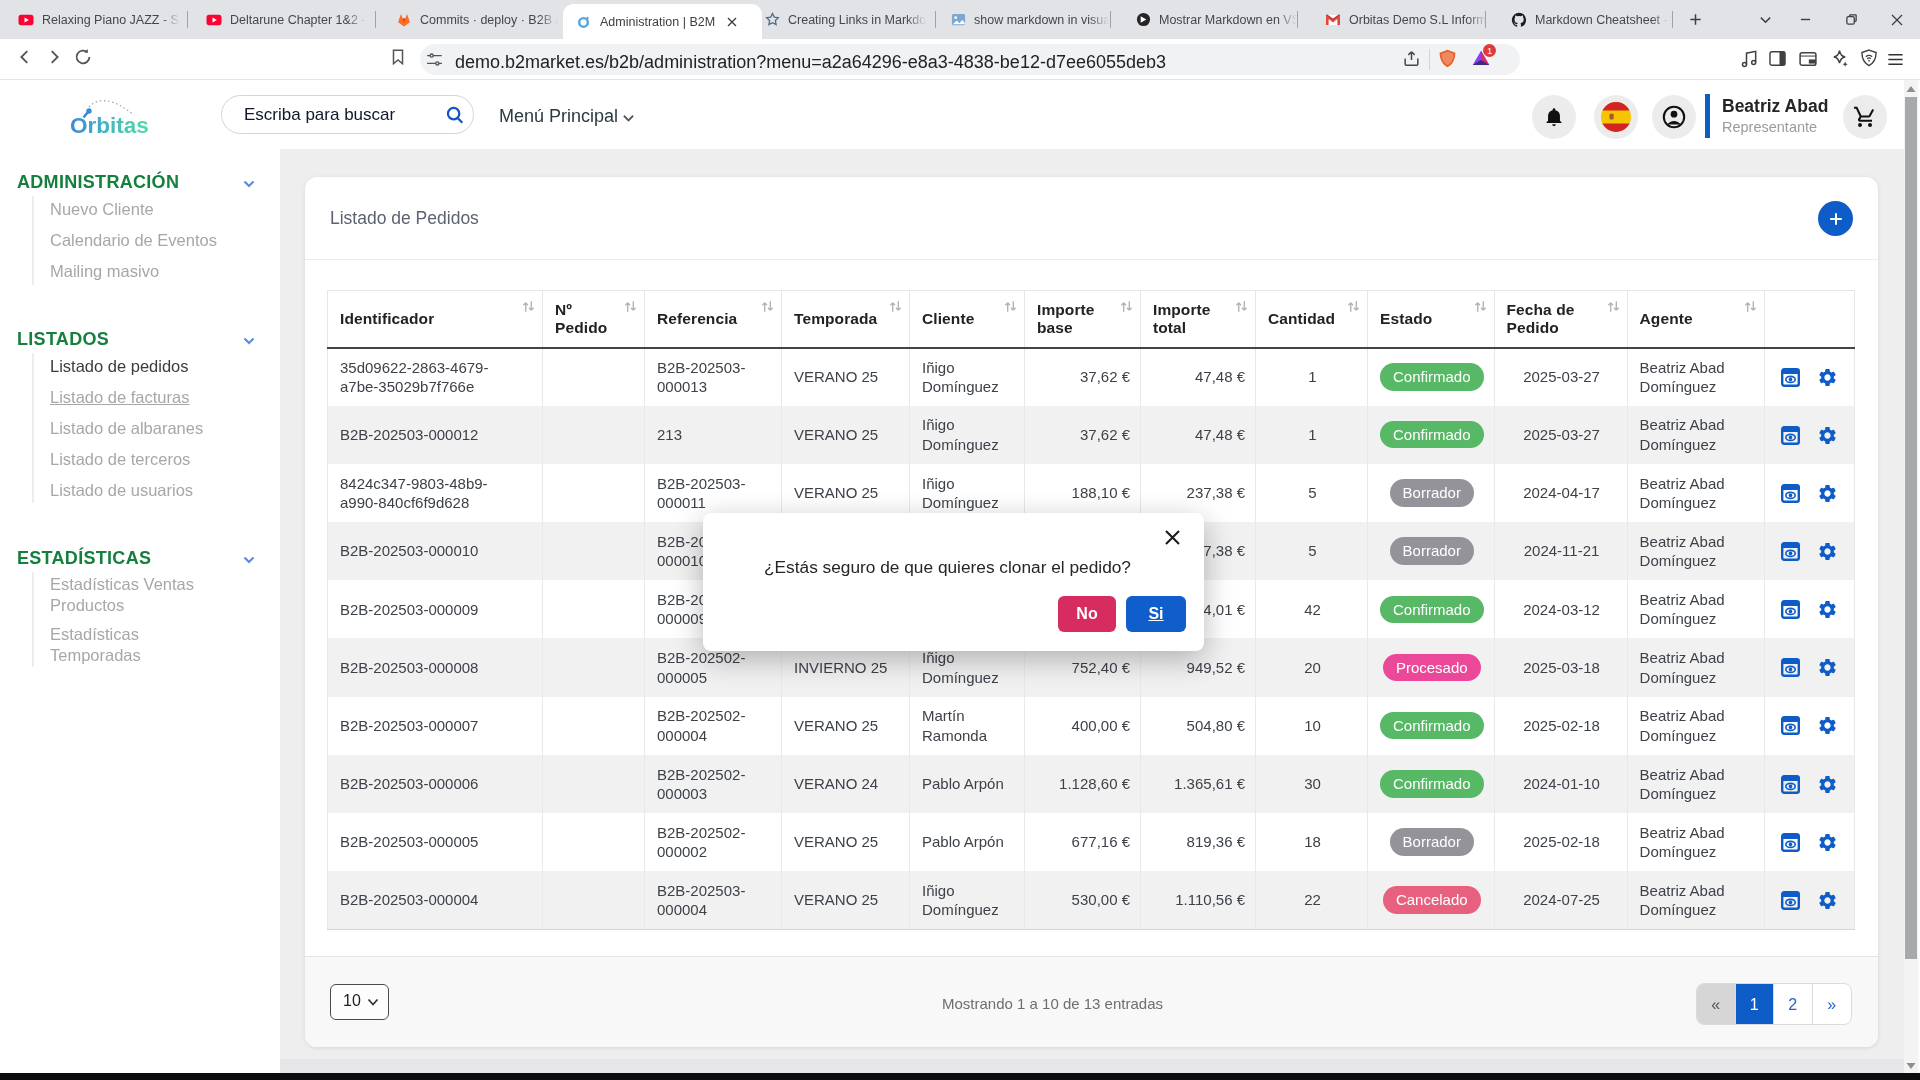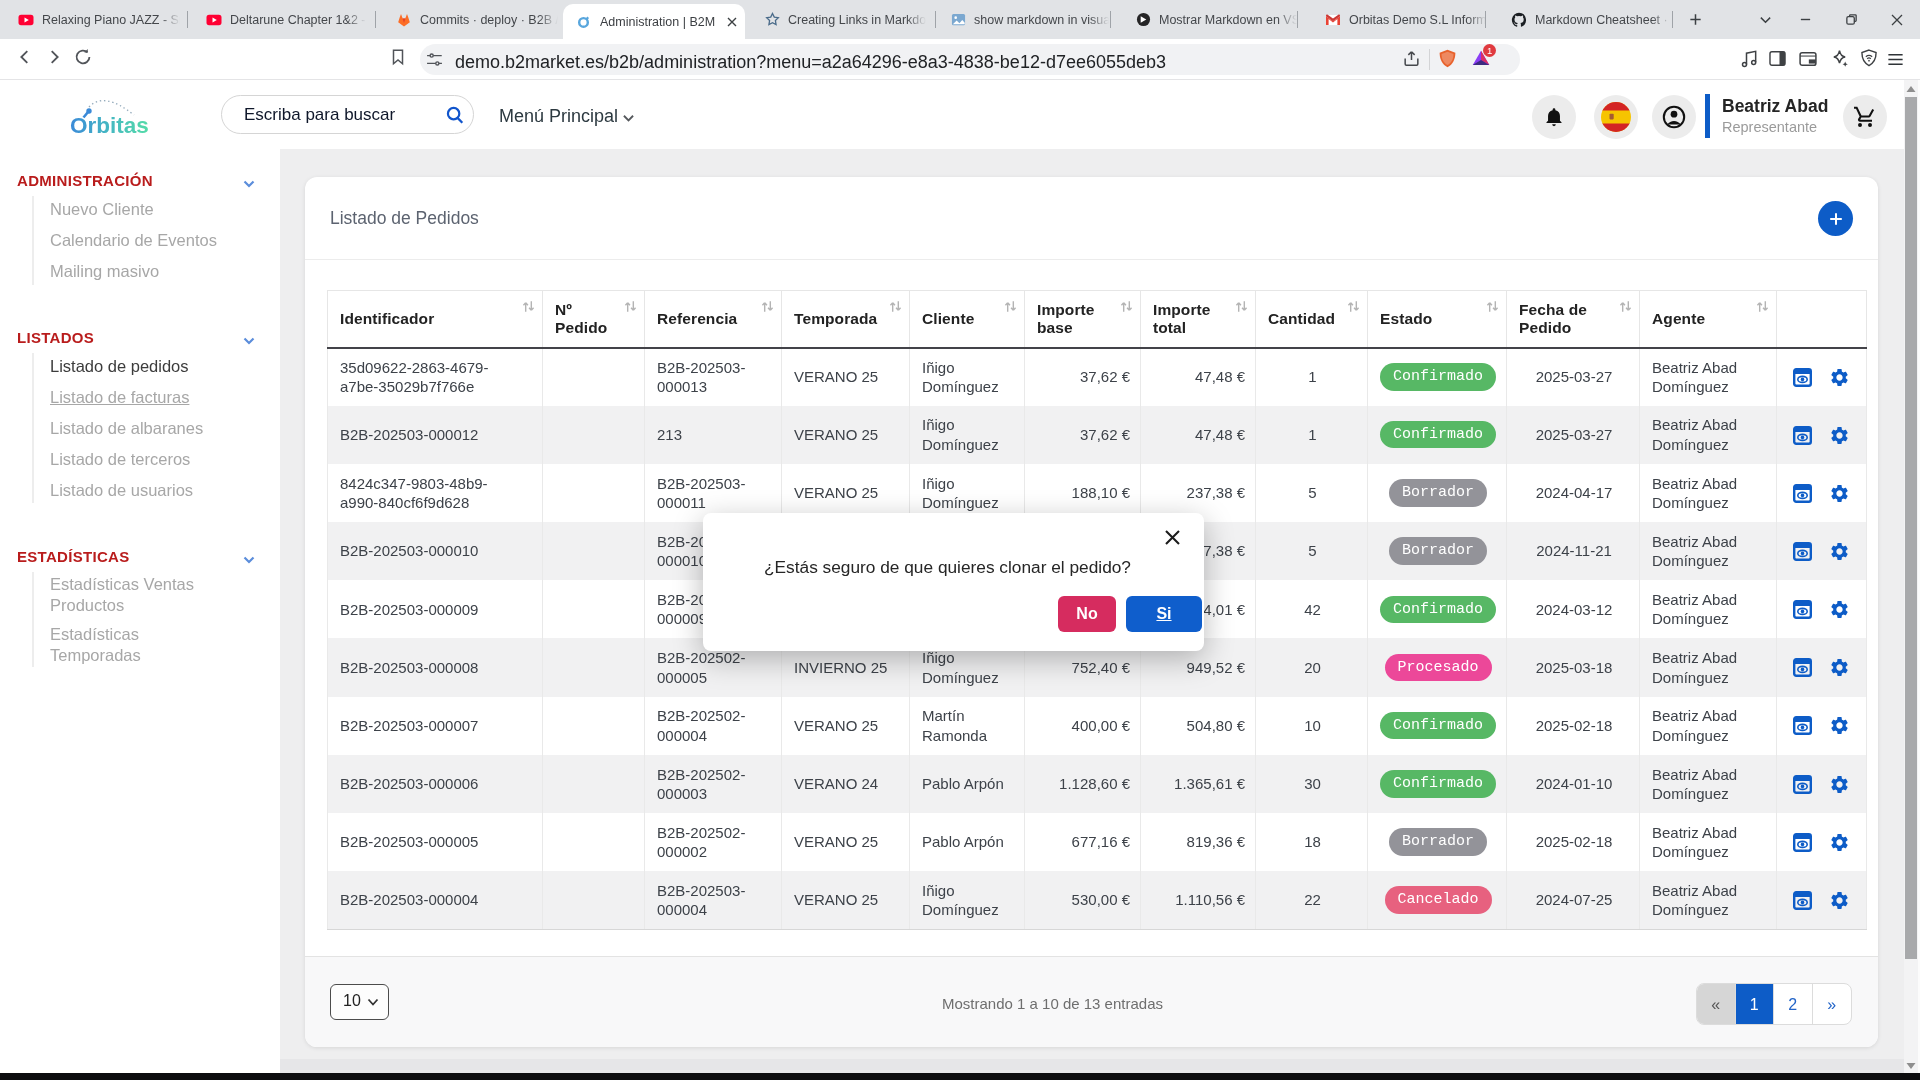--- a/index.html
+++ b/index.html
@@ -3,36 +3,36 @@
 <style>
 * { margin:0; padding:0; box-sizing:border-box; }
 html,body { width:1920px; height:1080px; overflow:hidden; font-family:"Liberation Sans",sans-serif; background:#eeeeef; }
 .abs { position:absolute; }
 
 
 #tabbar { position:absolute; left:0; top:0; width:1920px; height:39px; background:#e1e3e6; }
 .tab { position:absolute; top:0; height:39px; display:flex; align-items:center; font-size:12.5px; color:#44474b; white-space:nowrap; overflow:hidden; }
 .tab .ttl { margin-left:8px; overflow:hidden; max-width:138px; -webkit-mask-image:linear-gradient(90deg,#000 86%,transparent); mask-image:linear-gradient(90deg,#000 86%,transparent); }
 .tabsep { position:absolute; top:11px; width:1px; height:17px; background:#9fa3a8; }
-#activetab { position:absolute; left:563px; top:4px; width:182px; height:35px; background:#fff; border-radius:10px 10px 0 0; display:flex; align-items:center; font-size:12.5px; color:#3b3e42; }
+#activetab { position:absolute; left:563px; top:4px; width:199px; height:35px; background:#fff; border-radius:10px 10px 0 0; display:flex; align-items:center; font-size:12.5px; color:#3b3e42; }
 #toolbar { position:absolute; left:0; top:39px; width:1920px; height:41px; background:#fff; border-bottom:1px solid #e4e4e6; }
 #urlpill { position:absolute; left:420px; top:44px; width:1100px; height:31px; border-radius:16px; background:#f1f2f4; }
 .navic { position:absolute; top:46px; color:#505357; }
 
 .winc { position:absolute; top:0; height:39px; display:flex; align-items:center; justify-content:center; color:#303236; }
 
 
 #appheader { position:absolute; left:0; top:80px; width:1904px; height:69px; background:#fff; }
 #searchpill { position:absolute; left:221px; top:95px; width:253px; height:39px; border:1.5px solid #d5d5d5; border-radius:20px; background:#fff; }
 #searchpill .ph { position:absolute; left:22px; top:9px; font-size:17px; color:#0f172a; }
 .hcirc { position:absolute; top:95px; width:44px; height:44px; border-radius:50%; background:#ececec; display:flex; align-items:center; justify-content:center; }
 
 
 #sidebar { position:absolute; left:0; top:149px; width:280px; height:924px; background:#fff; }
-.sgroup { position:absolute; left:17px; font-size:15px; font-weight:bold; color:#b91c1c; letter-spacing:.3px; }
+.sgroup { position:absolute; left:17px; font-size:18px; font-weight:bold; color:#15803d; letter-spacing:.3px; }
 .schev { position:absolute; left:242px; }
 .sitem { position:absolute; left:50px; font-size:16.5px; color:#a7a7a7; line-height:20.5px; }
 .sitem.active { color:#3c3c3c; }
 .sline { position:absolute; left:32px; width:2px; background:#ededed; }
 
 
 #content { position:absolute; left:280px; top:149px; width:1624px; height:924px; background:#eeeeef; }
 #card { position:absolute; left:305px; top:177px; width:1573px; height:870px; background:#fff; border-radius:12px; box-shadow:0 1px 4px rgba(0,0,0,.10); }
 #cardtitle { position:absolute; left:330px; top:208px; font-size:17.5px; color:#5c6370; }
 #cardhdrline { position:absolute; left:305px; top:259px; width:1573px; height:1px; background:#ececec; }
@@ -45,21 +45,21 @@
 #tbl th.last { border-top-right-radius:10px; }
 #tbl th .sort { position:absolute; right:6px; top:8px; }
 #tbl td { height:58.2px; border-left:1px solid #e9e9e9; border-right:1px solid #e9e9e9; font-size:15px; color:#3d4249; padding:0 10px 0 12px; vertical-align:middle; line-height:19.4px; }
 #tbl tr.alt td { background:#f1f1f2; }
 #tbl tr:last-child td { border-bottom:1px solid #d7d7d7; }
 #tbl td.r { text-align:right; }
 #tbl td.c { text-align:center; }
 #tbl td.act { text-align:center; padding:0; }
 #tbl td.act svg { vertical-align:middle; }
 #tbl td.act svg:first-child { margin-right:17px; }
-.badge { display:inline-block; border-radius:14px; color:#fff; font-size:15px; padding:4px 13px;font-family:Liberation Mono, monospace; }
+.badge { display:inline-block; border-radius:14px; color:#fff; font-size:15px; padding:4px 13px; }
 .bg-green { background:#57b865; }
 .bg-gray { background:#939399; }
 .bg-orange { background:#ec4899; }
 .bg-pink { background:#e7617f; }
 
 
 #pagesel { position:absolute; left:330px; top:984px; width:59px; height:36px; border:1.5px solid #4c4c4c; border-radius:6px; background:#fdfdfd; font-size:16px; color:#222; }
 #showing { position:absolute; left:942px; top:995px; font-size:15px; color:#6e6e6e; }
 #pager { position:absolute; left:1696px; top:983px; height:42px; display:flex; border:1px solid #dcdcdc; border-radius:8px; overflow:hidden; background:#fff; }
 .pbtn { width:38.5px; height:42px; display:flex; align-items:center; justify-content:center; font-size:16px; border-right:1px solid #dcdcdc; }
@@ -656,13 +656,13 @@
   </svg>
 <div id="blackbar"></div>
 
 <div id="modal">
   <svg style="position:absolute;right:23px;top:16px;" width="17" height="17" viewBox="0 0 17 17">
       <path d="M2 2l13 13M15 2L2 15" stroke="#1c1c1c" stroke-width="2.1"></path>
     </svg>
 </div>
 <div class="abs" style="left:764px;top:557px;font-size:17.3px;color:#262626;">¿Estás seguro de que quieres clonar el pedido?</div>
 <div class="mbtn" style="left:1058px;width:58px;background:#d62c5f;">No</div>
-<div class="mbtn" style="left:1126px;width:76px;background:#0f5ecc;text-decoration:underline;">Si</div>
+<div class="mbtn" style="left:1126px;width:60px;background:#0f5ecc;text-decoration:underline;">Si</div>
 
 </body></html>

